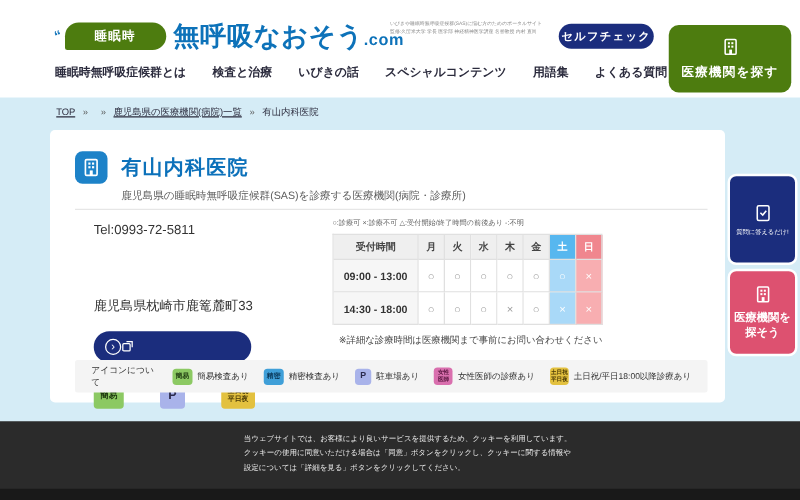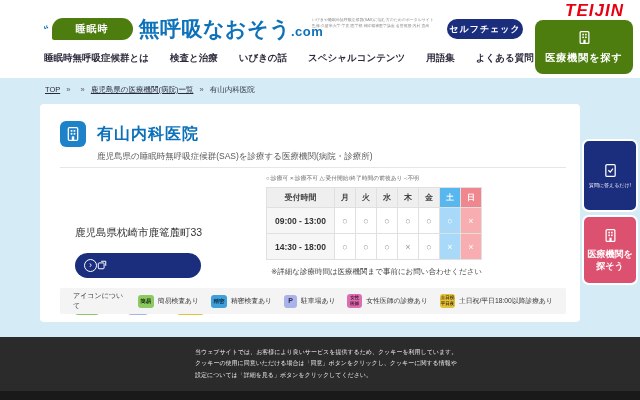--- a/index.html
+++ b/index.html
@@ -117,21 +117,20 @@
     <div class="logo">
       <span class="logo-spark">“</span>
       <span class="logo-badge">睡眠時</span>
       <span class="logo-text"><span>無呼吸なおそう</span><span class="dotcom">.com</span></span>
     </div>
     <div class="tagline">
       <div>いびきや睡眠時無呼吸症候群(SAS)に悩む方のためのポータルサイト</div>
       <div>監修:久留米大学 学長 医学部 神経精神医学講座 名誉教授 内村 直尚</div>
     </div>
     <button class="selfcheck-btn">セルフチェック</button>
-    <div class="teijin">TEIJIN</div>
     <button class="find-medical-btn">
       <span>
         <svg width="15" height="15" viewBox="0 0 24 24">
             <rect x="5" y="2.5" width="14" height="19" rx="1.5" fill="none" stroke="#fff" stroke-width="2"></rect>
             <rect x="8.5" y="6" width="2.6" height="2.6" fill="#fff"></rect>
             <rect x="12.9" y="6" width="2.6" height="2.6" fill="#fff"></rect>
             <rect x="8.5" y="10.4" width="2.6" height="2.6" fill="#fff"></rect>
             <rect x="12.9" y="10.4" width="2.6" height="2.6" fill="#fff"></rect>
             <rect x="10.2" y="15.5" width="3.6" height="6" fill="#fff"></rect>
           </svg>
@@ -170,20 +169,21 @@
             <rect x="10.2" y="15.5" width="3.6" height="6" fill="#fff"></rect>
           </svg>
       </span>
       <h1 class="clinic-name">有山内科医院</h1>
     </div>
     <div class="clinic-subtitle">鹿児島県の睡眠時無呼吸症候群(SAS)を診療する医療機関(病院・診療所)</div>
     <div class="card-divider"></div>
 
     <div class="card-body">
       <div class="col-left">
+        <div class="clinic-tel">Tel:0993-72-5811</div>
         <div class="clinic-address">鹿児島県枕崎市鹿篭麓町33</div>
         <button class="website-btn">
           <span class="chev-circle">›</span>
           <span>
             <svg width="10" height="10" viewBox="0 0 24 24">
                 <rect x="3" y="7" width="14" height="14" rx="2" fill="none" stroke="#fff" stroke-width="2.4"></rect>
                 <path d="M10 3h11v11" fill="none" stroke="#fff" stroke-width="2.4"></path>
               </svg>
           </span>
         </button>

